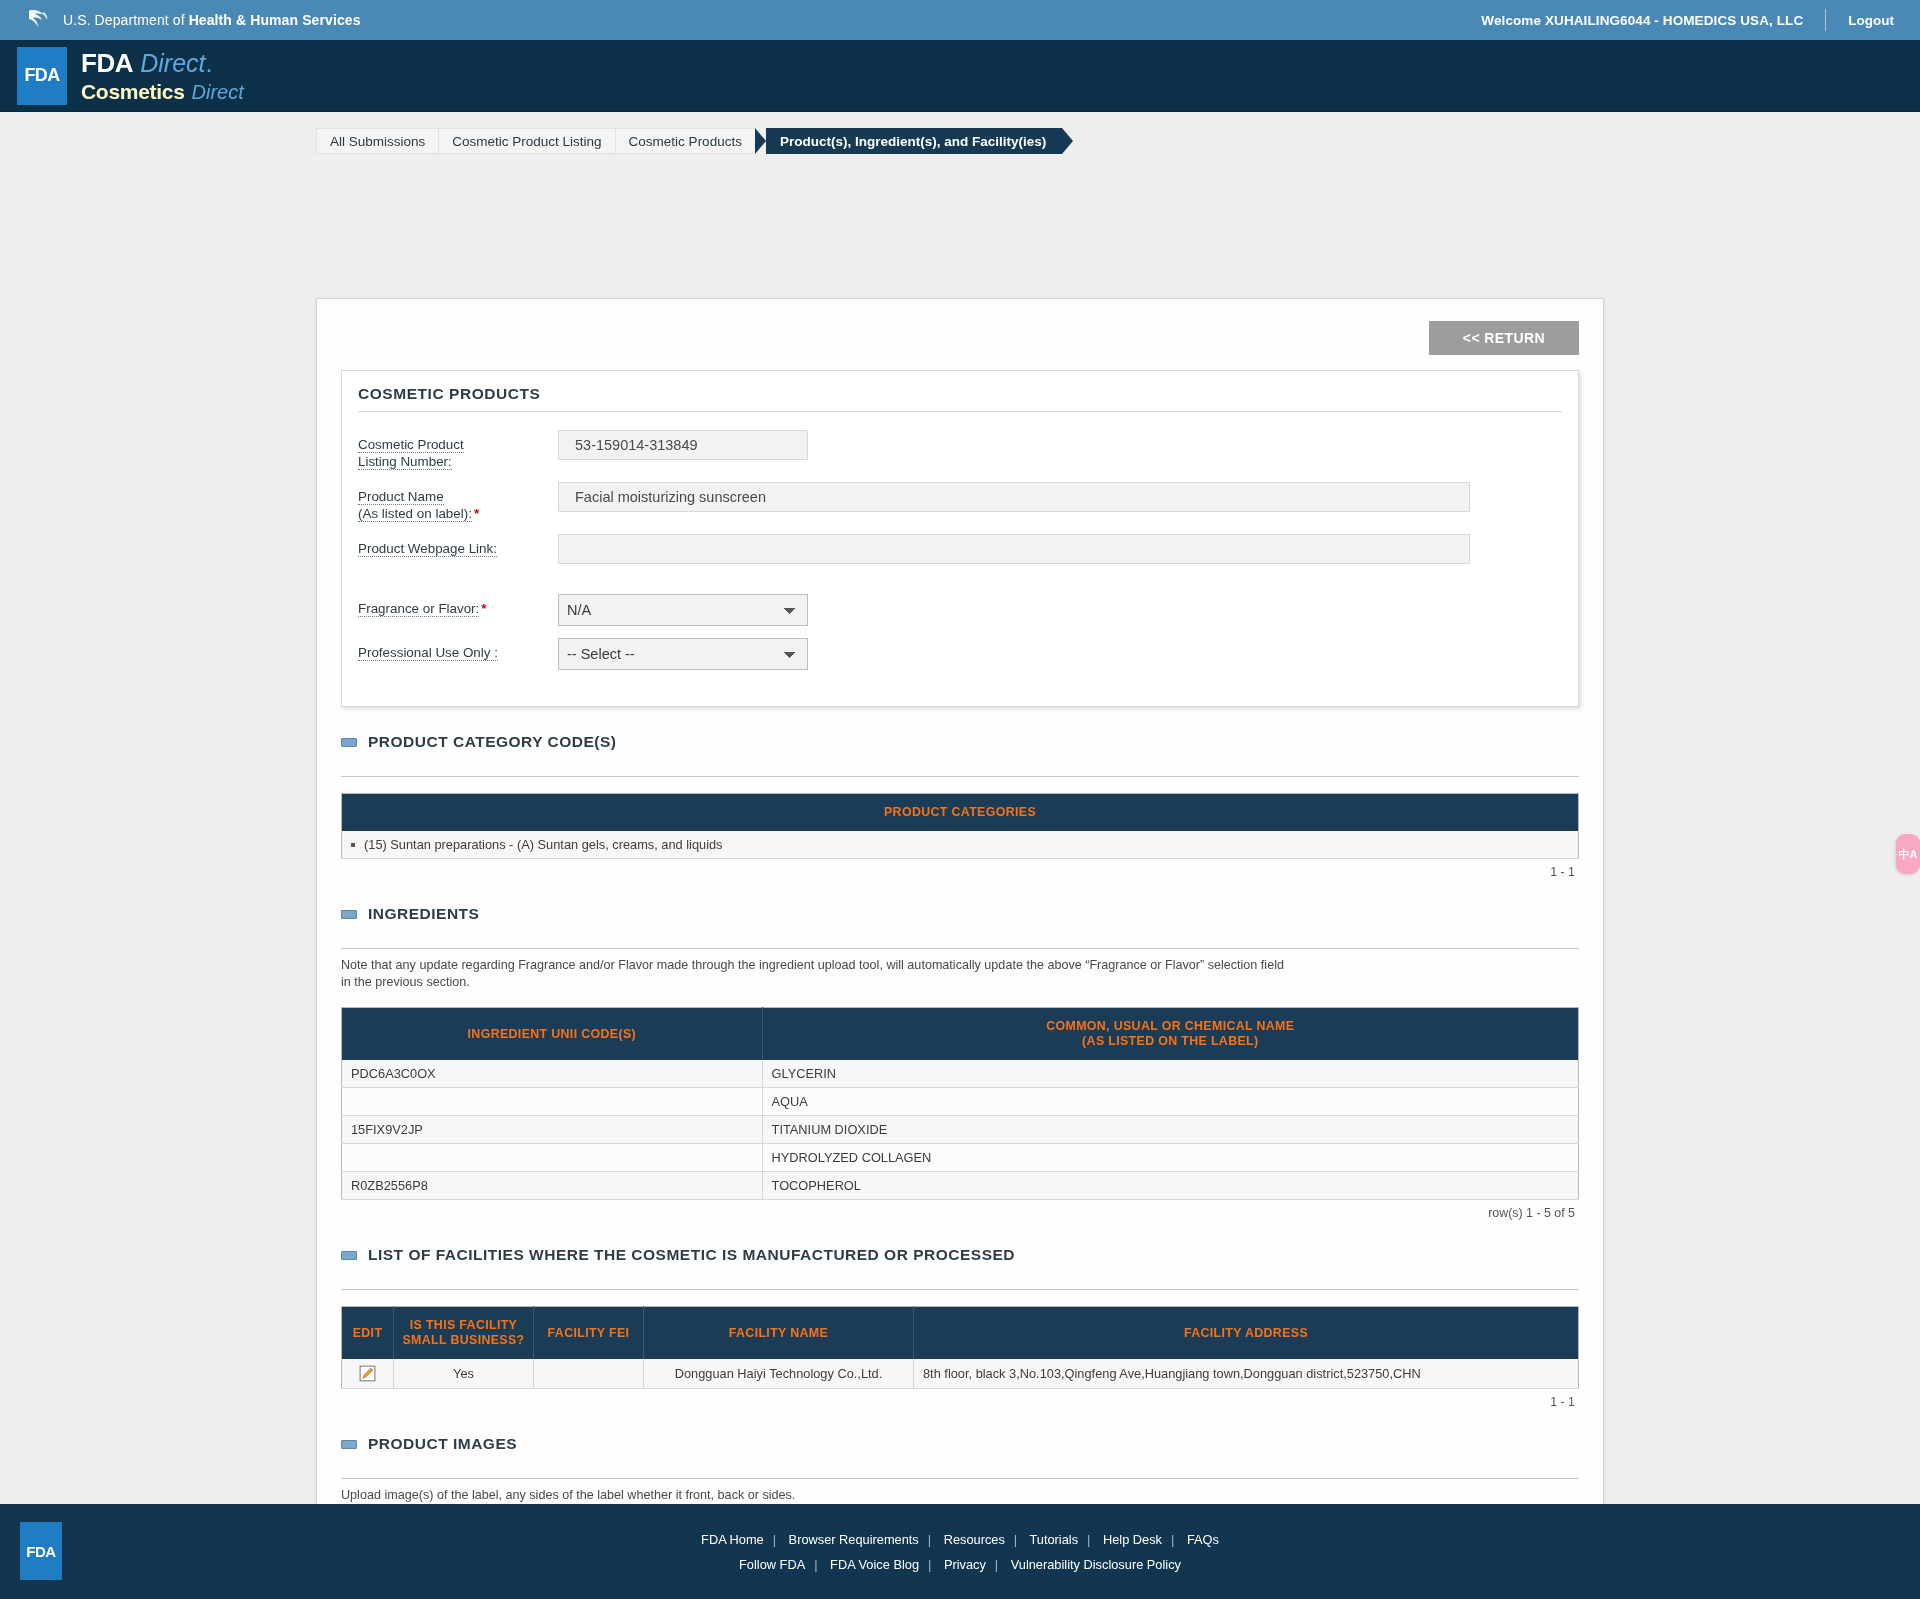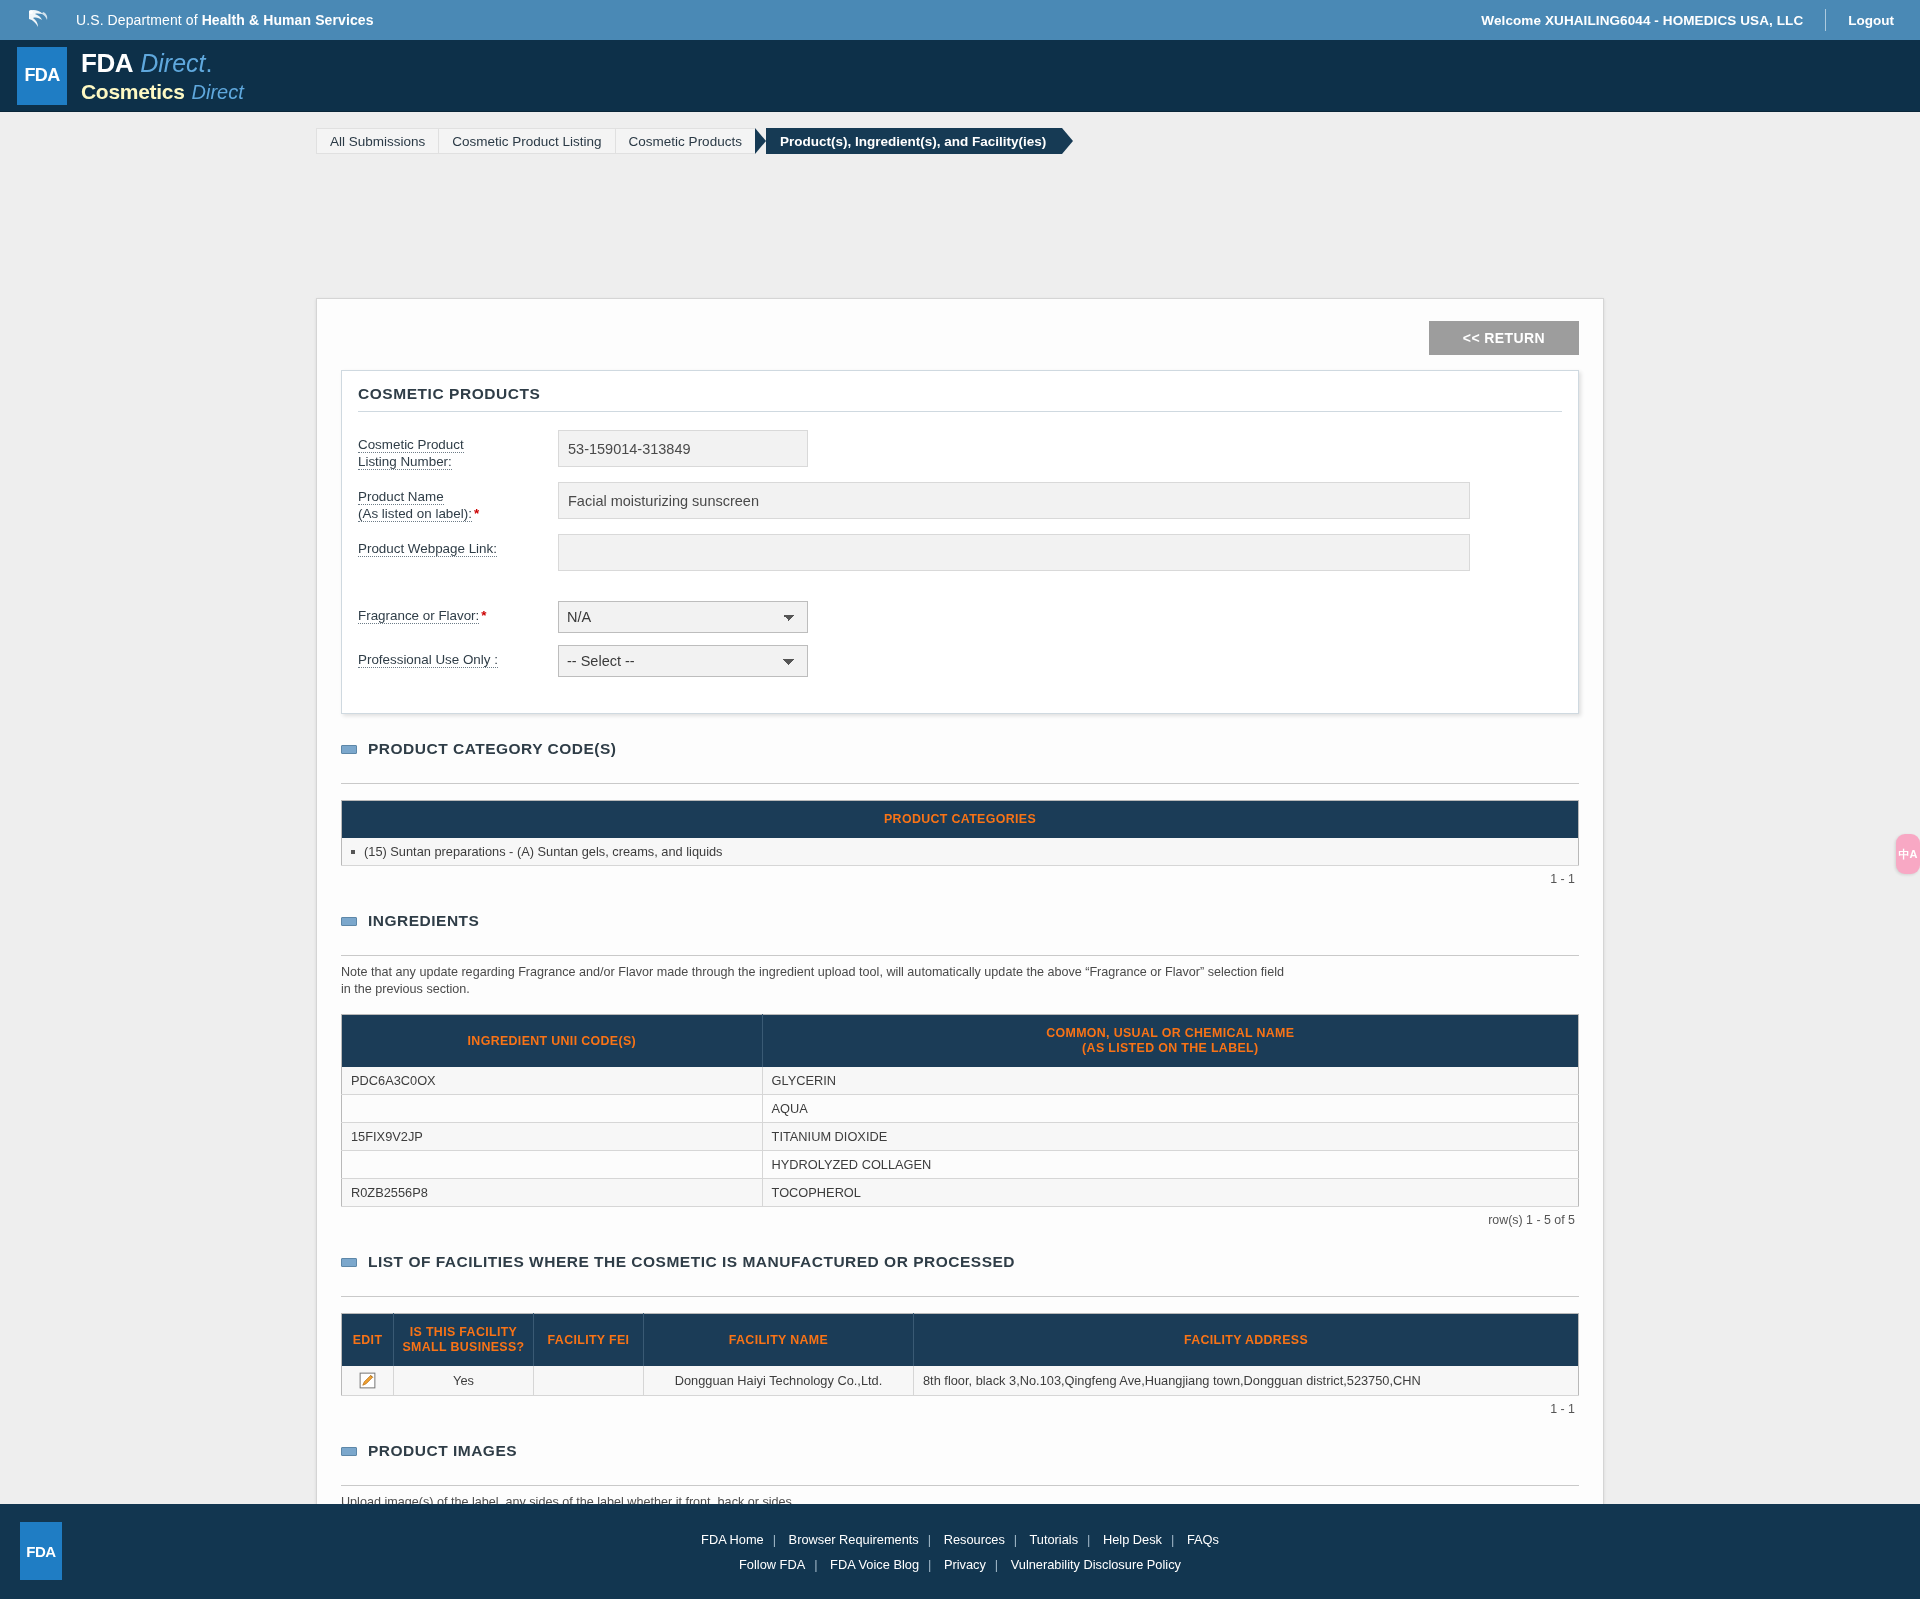--- a/index.html
+++ b/index.html
@@ -12,21 +12,21 @@
     position:relative;
   }
 
   
   .hhs-bar {
     height:40px; background:#4a89b5;
     display:flex; align-items:center;
     padding:0 26px;
     position:relative;
   }
-  .hhs-left { display:flex; align-items:center; gap:26px; }
+  .hhs-left { display:flex; align-items:center; gap:13px; }
   .hhs-logo { width:24px; height:26px; flex:none; }
   .hhs-text { color:#ffffff; font-size:14px; letter-spacing:.1px; }
   .hhs-text b { font-weight:bold; }
   .hhs-right {
     margin-left:auto; display:flex; align-items:center;
     color:#ffffff; font-size:13.5px; font-weight:bold;
   }
   .hhs-right .welcome { letter-spacing:.1px; }
   .hhs-sep {
     width:1px; height:22px; background:#cfe0ec;
@@ -144,23 +144,23 @@
     width:200px; flex:none;
     font-size:13.4px; color:#2f3d47;
     line-height:17px;
     padding-top:6px;
   }
   .flabel .u { border-bottom:1px dotted #6d7c87; }
   .req { color:#cc0000; font-weight:bold; margin-left:2px; }
   .finput {
     background:#f2f2f2;
     border:1px solid #d9d9d9;
-    height:37px;
+    height:30px;
     font-size:14.5px; color:#4a4a4a;
-    padding:0 9px;
+    padding:0 16px;
     font-family:"Liberation Sans",sans-serif;
     width:250px;
   }
   .finput.wide { width:912px; }
   .fselect {
     background:#f2f2f2;
     border:1px solid #bdbdbd;
     height:32px;
     width:250px;
     font-size:14.5px; color:#3a3a3a;

